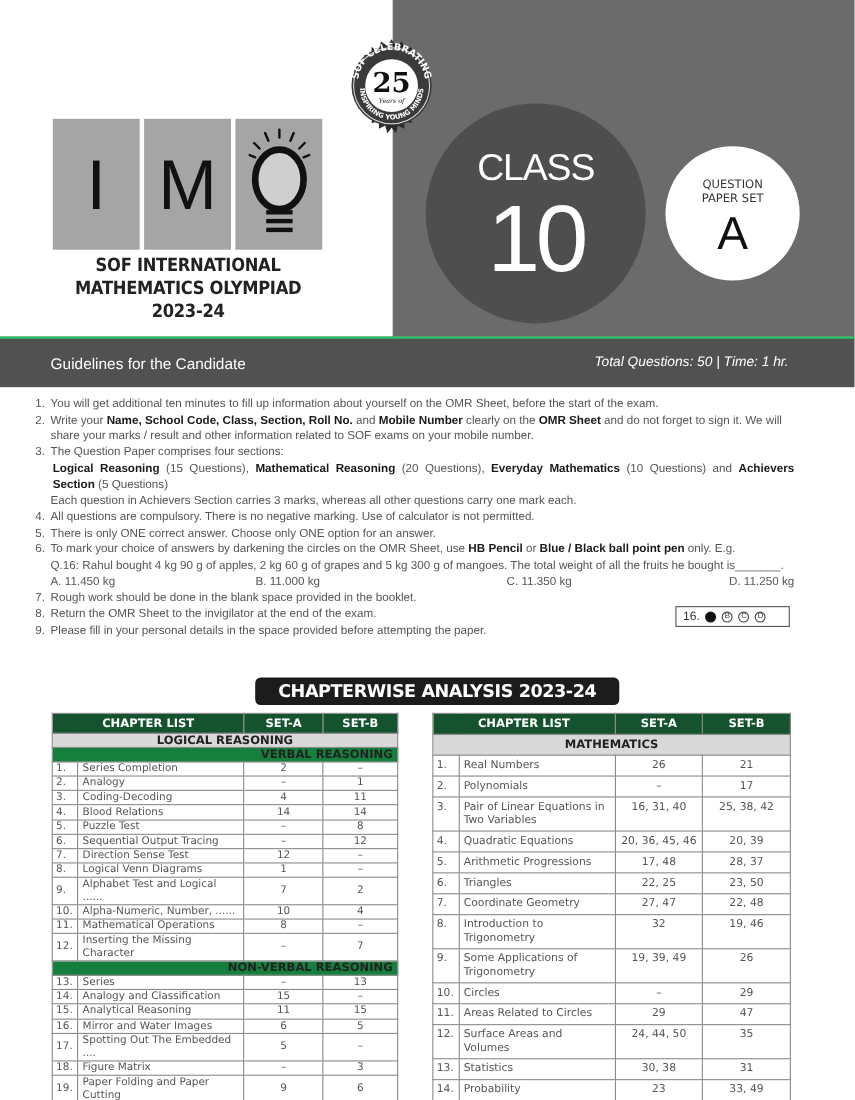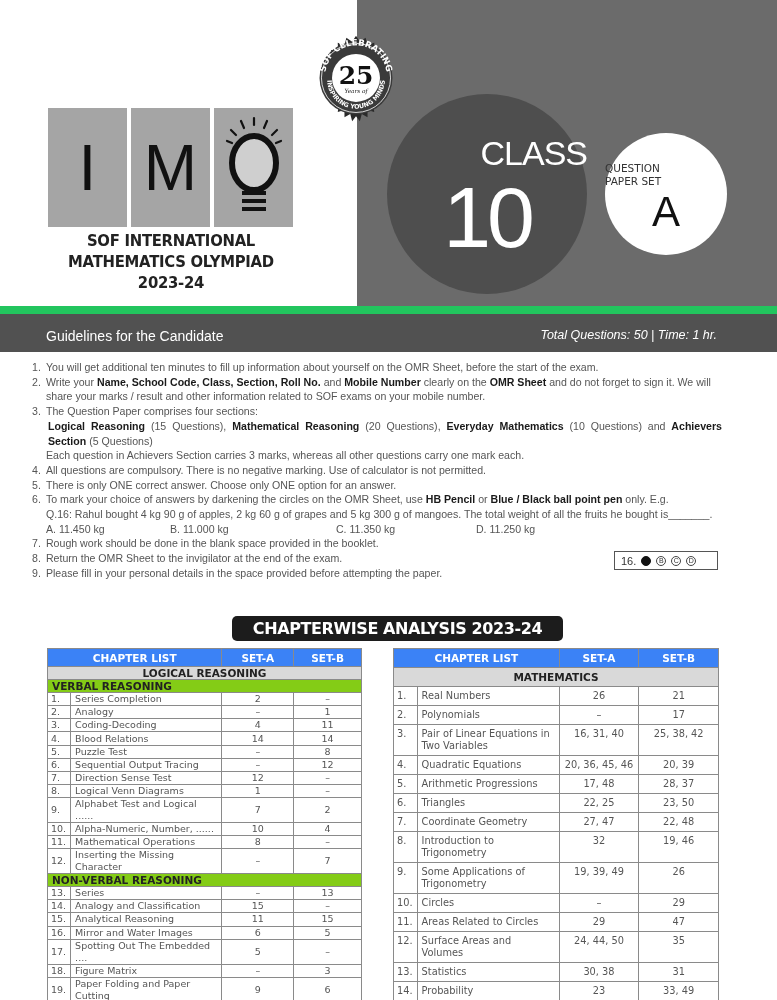--- a/index.html
+++ b/index.html
@@ -21,64 +21,64 @@
   .bulb { position: absolute; left: 10px; top: 8px; }
 
   .org-name { position: absolute; left: 48px; top: 230px; width: 246px; text-align: center;
               font-family: "DejaVu Sans", sans-serif; font-weight: bold; font-size: 16.5px;
               line-height: 21px; color: #222; letter-spacing: -0.3px; transform: scaleX(0.9); }
 
   .badge { position: absolute; left: 308px; top: 28px; width: 96px; height: 96px; }
 
   .class-circle { position: absolute; left: 387px; top: 94px; width: 200px; height: 200px; border-radius: 50%;
                   background: #4e4e4e; }
-  .class-label { position: absolute; left: 0; right: 0; top: 40px; text-align: right;
+  .class-label { position: absolute; left: 0; right: 0; top: 40px; text-align: center;
                  color: #fff; font-size: 34px; letter-spacing: -1px; }
   .class-num { position: absolute; left: 0; right: 0; top: 78px; text-align: center;
                color: #fff; font-size: 86px; line-height: 90px; letter-spacing: -4px; font-weight: 300; }
 
   .set-circle { position: absolute; left: 605px; top: 133px; width: 122px; height: 122px; border-radius: 50%;
                 background: #fff; }
-  .set-label { position: absolute; left: 0; right: 0; top: 29px; 
+  .set-label { position: absolute; left: 0; right: 0; top: 29px; text-align: center;
                color: #333; font-family: "DejaVu Sans", sans-serif; font-size: 10.5px; line-height: 13px; }
   .set-letter { position: absolute; left: 0; right: 0; top: 58px; text-align: center;
                 color: #111; font-size: 42px; line-height: 42px; font-weight: 300; }
 
   
   .gbar { position: absolute; left: 0; top: 306px; width: 777px; height: 46px; background: #515151;
-          border-top: 8px solid #22c55e; }
+          border-top: 2px solid #22c55e; }
   .gbar-title { position: absolute; left: 46px; top: 14px; color: #fff; font-size: 14px; }
   .gbar-meta { position: absolute; right: 60px; top: 14px; color: #fff; font-size: 12.5px; font-style: italic; }
 
   
   .guides { position: absolute; left: 32px; top: 360px; width: 690px; font-size: 10.6px; color: #555;
             line-height: 14.7px; }
   .g-item { display: flex; }
   .g-num { width: 11px; flex: none; }
   .g-body { flex: 1; }
   .g-body b { color: #1a1a1a; font-weight: bold; }
-  .g-opts { display: flex; }
+  .g-opts { display: flex; justify-content: space-between; }
   .g-opts span { display: inline-block; }
   .omr-box { position: absolute; left: 614px; top: 551px; width: 104px; height: 19px; border: 1px solid #555;
              display: flex; align-items: center; padding-left: 6px; gap: 5px; font-size: 11px; color: #333; background:#fff; }
   .bub { width: 10px; height: 10px; border-radius: 50%; border: 1px solid #444; font-size: 7px;
          display: flex; align-items: center; justify-content: center; line-height: 1; }
   .bub.filled { background: #111; border-color: #111; }
 
   
   .cw-title { position: absolute; left: 232px; top: 616px; width: 331px; height: 25px; background: #1c1c1c;
               border-radius: 5px; color: #fff; font-family: "DejaVu Sans", sans-serif; font-weight: bold;
               font-size: 16px; text-align: center; line-height: 25px; letter-spacing: -0.4px; }
 
   
   table { border-collapse: collapse; position: absolute; font-family: "DejaVu Sans", sans-serif; color: #555; }
   td, th { border: 1px solid #8a8a8a; padding: 0 4px; font-weight: normal; }
-  th.hd { background: #3b82f6; color: #fff; font-weight: bold; font-size: 10.5px; text-align: center; }
+  th.hd { background: #14532d; color: #fff; font-weight: bold; font-size: 10.5px; text-align: center; }
   td.sec1 { background: #d9d9d9; color: #222; font-weight: bold; text-align: center; font-size: 10.5px; }
-  td.sec2 { background: #84cc16; color: #222; font-weight: bold; text-align: left; font-size: 10.5px; }
+  td.sec2 { background: #15803d; color: #222; font-weight: bold; text-align: right; font-size: 10.5px; }
   td.num { padding-left: 3px; }
   td.val { text-align: center; }
 
   .tbl-l { left: 47px; top: 648px; width: 315px; font-size: 9.5px; }
   .tbl-l th.hd { height: 18px; }
   .tbl-l td { height: 13.1px; line-height: 12px; }
   .tbl-l col.c1 { width: 19px; }
   .tbl-l col.c2 { width: 154px; }
   .tbl-l col.c3 { width: 73px; }
   .tbl-l col.c4 { width: 69px; }

